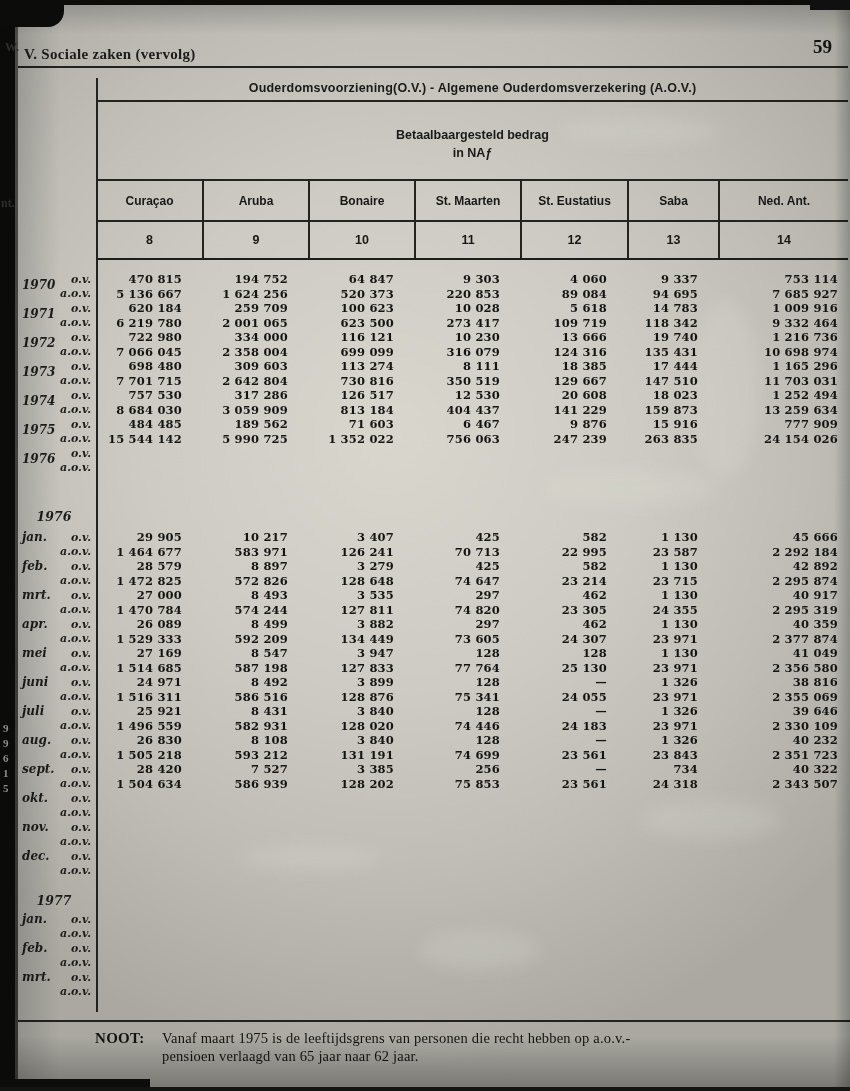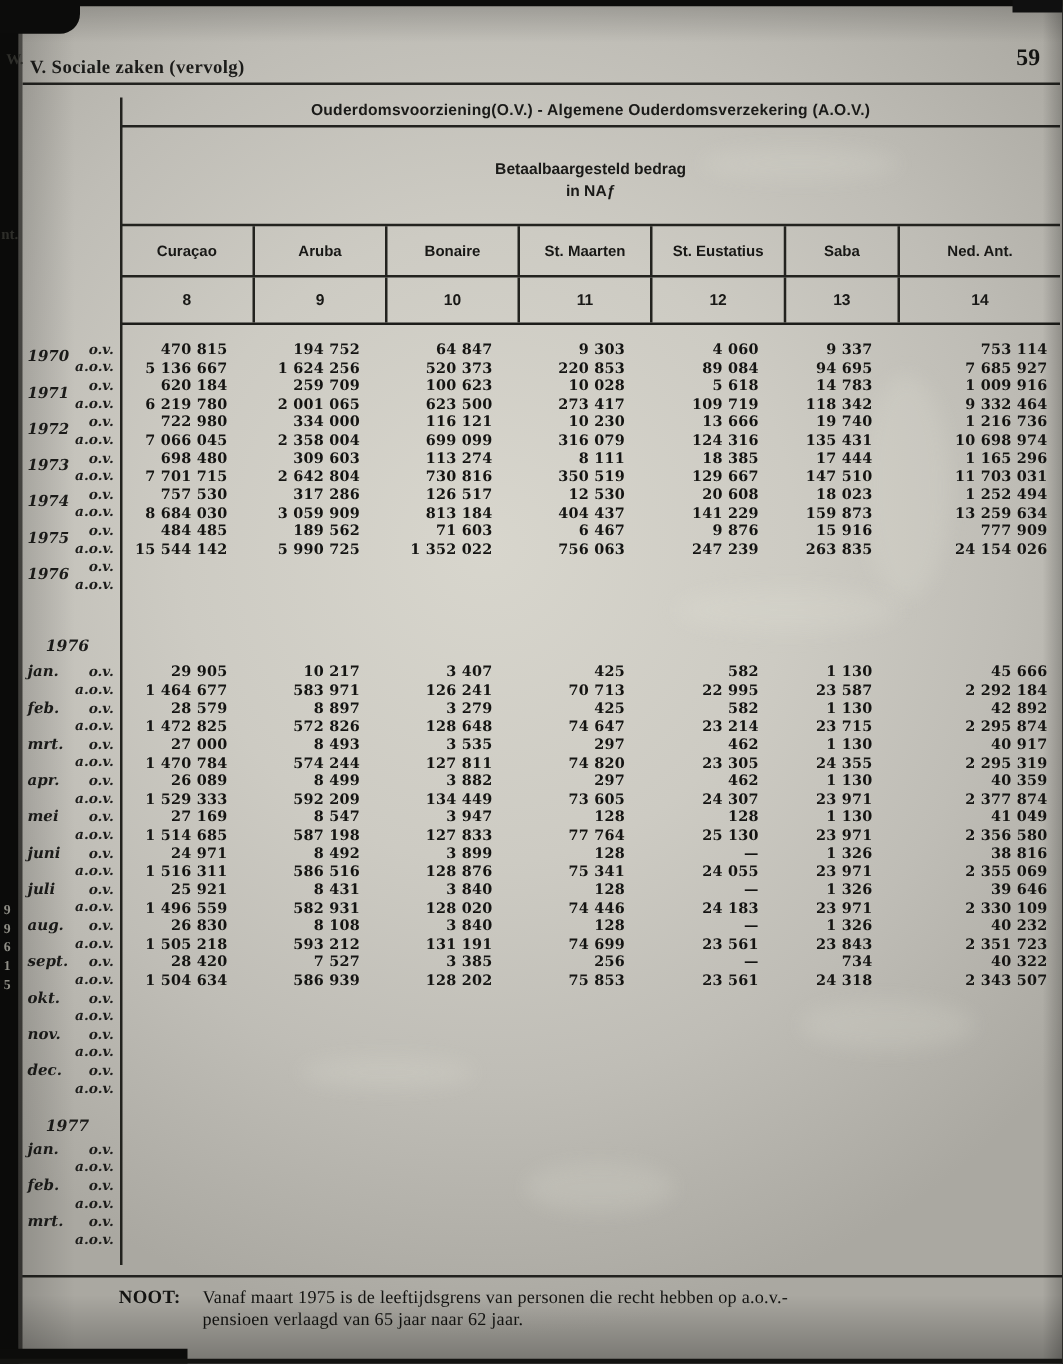--- a/index.html
+++ b/index.html
@@ -633,19 +633,19 @@
 
   <div class="spine"></div>
   <div class="page-edge"></div>
   <div class="top-bar"></div>
   <div class="corner-tl"></div>
   <div class="corner-tr"></div>
   <div class="corner-bl"></div>
   <div class="bottom-bar"></div>
 
   <div class="frag" style="left:5px;top:40px;">W.</div>
-  <div class="frag" style="left:1px;top:180px;font-family:Liberation Serif, serif;">nt.</div>
+  <div class="frag" style="left:1px;top:196px;font-family:Liberation Serif, serif;">nt.</div>
   <div class="frag light" style="left:3px;top:722px;">9</div>
   <div class="frag light" style="left:3px;top:737px;">9</div>
   <div class="frag light" style="left:3px;top:752px;">6</div>
   <div class="frag light" style="left:3px;top:767px;">1</div>
   <div class="frag light" style="left:3px;top:782px;">5</div>
 </div>
 
 </body></html>

